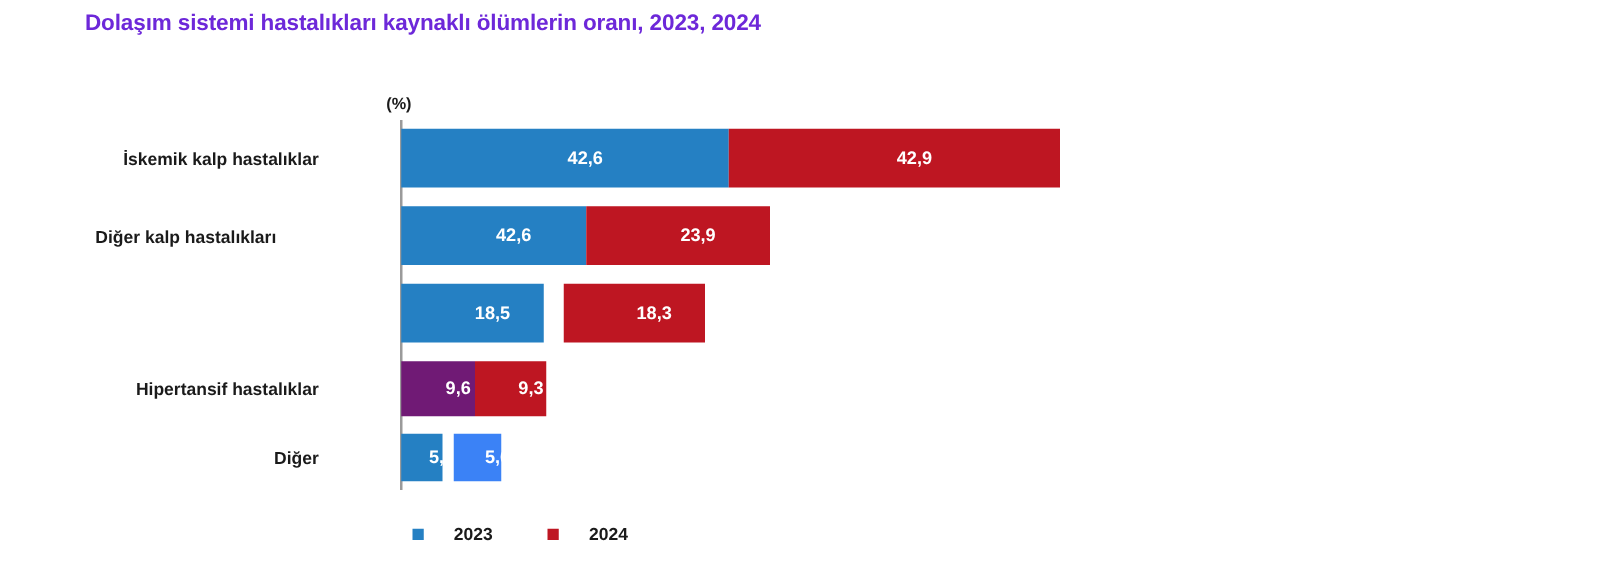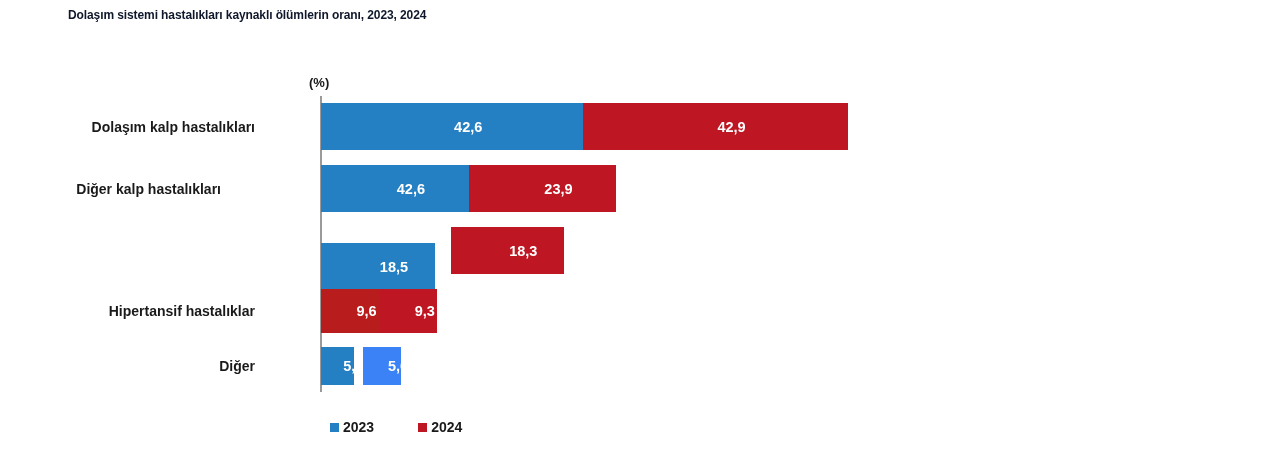--- a/index.html
+++ b/index.html
@@ -14,23 +14,23 @@
     position: relative;
     width: 1280px;
     height: 466px;
     background: #ffffff;
     overflow: hidden;
   }
   #chart-title {
     position: absolute;
     left: 68px;
     top: 8px;
-    font-size: 12px;
+    font-size: 18px;
     font-weight: bold;
-    color: #0f172a;
+    color: #6d28d9;
     letter-spacing: -0.1px;
     white-space: nowrap;
   }
   #plot-area {
     position: absolute;
     left: 0;
     top: 0;
     width: 1280px;
     height: 466px;
   }
@@ -97,66 +97,67 @@
   }
   .legend-swatch {
     width: 9px;
     height: 9px;
     display: inline-block;
   }
   .legend-text {
     font-size: 14px;
     font-weight: bold;
     color: #1a1a1a;
+    margin-left: 20px;
   }
 </style>
 </head>
 <body>
 
 <div id="page">
 
   <div id="chart-title">Dolaşım sistemi hastalıkları kaynaklı ölümlerin oranı, 2023, 2024</div>
 
   <div id="plot-area">
 
     <div id="unit-label">(%)</div>
     <div id="axis-line"></div>
 
     <div class="bar-row" id="row-0" style="top: 103px; height: 47px; width: 1280px;">
-      <div class="cat-label">Dolaşım kalp hastalıkları</div>
+      <div class="cat-label">İskemik kalp hastalıklar</div>
       <div class="seg" id="seg-0-a" style="left: 321px; width: 262.416px; background: rgb(37, 128, 195);">
         <span class="seg-label">42,6</span>
       </div>
       <div class="seg" id="seg-0-b" style="left: 583.416px; width: 264.264px; background: rgb(190, 22, 34);">
         <span class="seg-label">42,9</span>
       </div>
     </div>
 
     <div class="bar-row" id="row-1" style="top: 165px; height: 47px; width: 1246px;">
       <div class="cat-label">Diğer kalp hastalıkları</div>
       <div class="seg" id="seg-1-a" style="left: 321px; width: 147.84px; background: rgb(37, 128, 195);">
         <span class="seg-label">42,6</span>
       </div>
       <div class="seg" id="seg-1-b" style="left: 468.84px; width: 147.224px; background: rgb(190, 22, 34);">
         <span class="seg-label">23,9</span>
       </div>
     </div>
 
     <div class="bar-row" id="row-2" style="top: 227px; height: 47px; width: 1280px;">
-      <div class="seg" id="seg-2-a" style="left: 321px; width: 113.96px; background: rgb(37, 128, 195); margin-top: 16px;">
+      <div class="seg" id="seg-2-a" style="left: 321px; width: 113.96px; background: rgb(37, 128, 195);">
         <span class="seg-label">18,5</span>
       </div>
       <div class="seg" id="seg-2-b" style="left: 434.96px; width: 112.728px; background: rgb(190, 22, 34); margin-left: 16px;">
         <span class="seg-label">18,3</span>
       </div>
     </div>
 
     <div class="bar-row" id="row-3" style="top: 289px; height: 44px; width: 1280px;">
       <div class="cat-label">Hipertansif hastalıklar</div>
-      <div class="seg" id="seg-3-a" style="left: 321px; width: 59.136px; background: #b91c1c;">
+      <div class="seg" id="seg-3-a" style="left: 321px; width: 59.136px; background: #701a75;">
         <span class="seg-label">9,6</span>
       </div>
       <div class="seg" id="seg-3-b" style="left: 380.136px; width: 57.288px; background: rgb(190, 22, 34);">
         <span class="seg-label">9,3</span>
       </div>
     </div>
 
     <div class="bar-row" id="row-4" style="top: 347px; height: 38px; width: 1280px;">
       <div class="cat-label">Diğer</div>
       <div class="seg" id="seg-4-a" style="left: 321px; width: 32.648px; background: rgb(37, 128, 195);">

